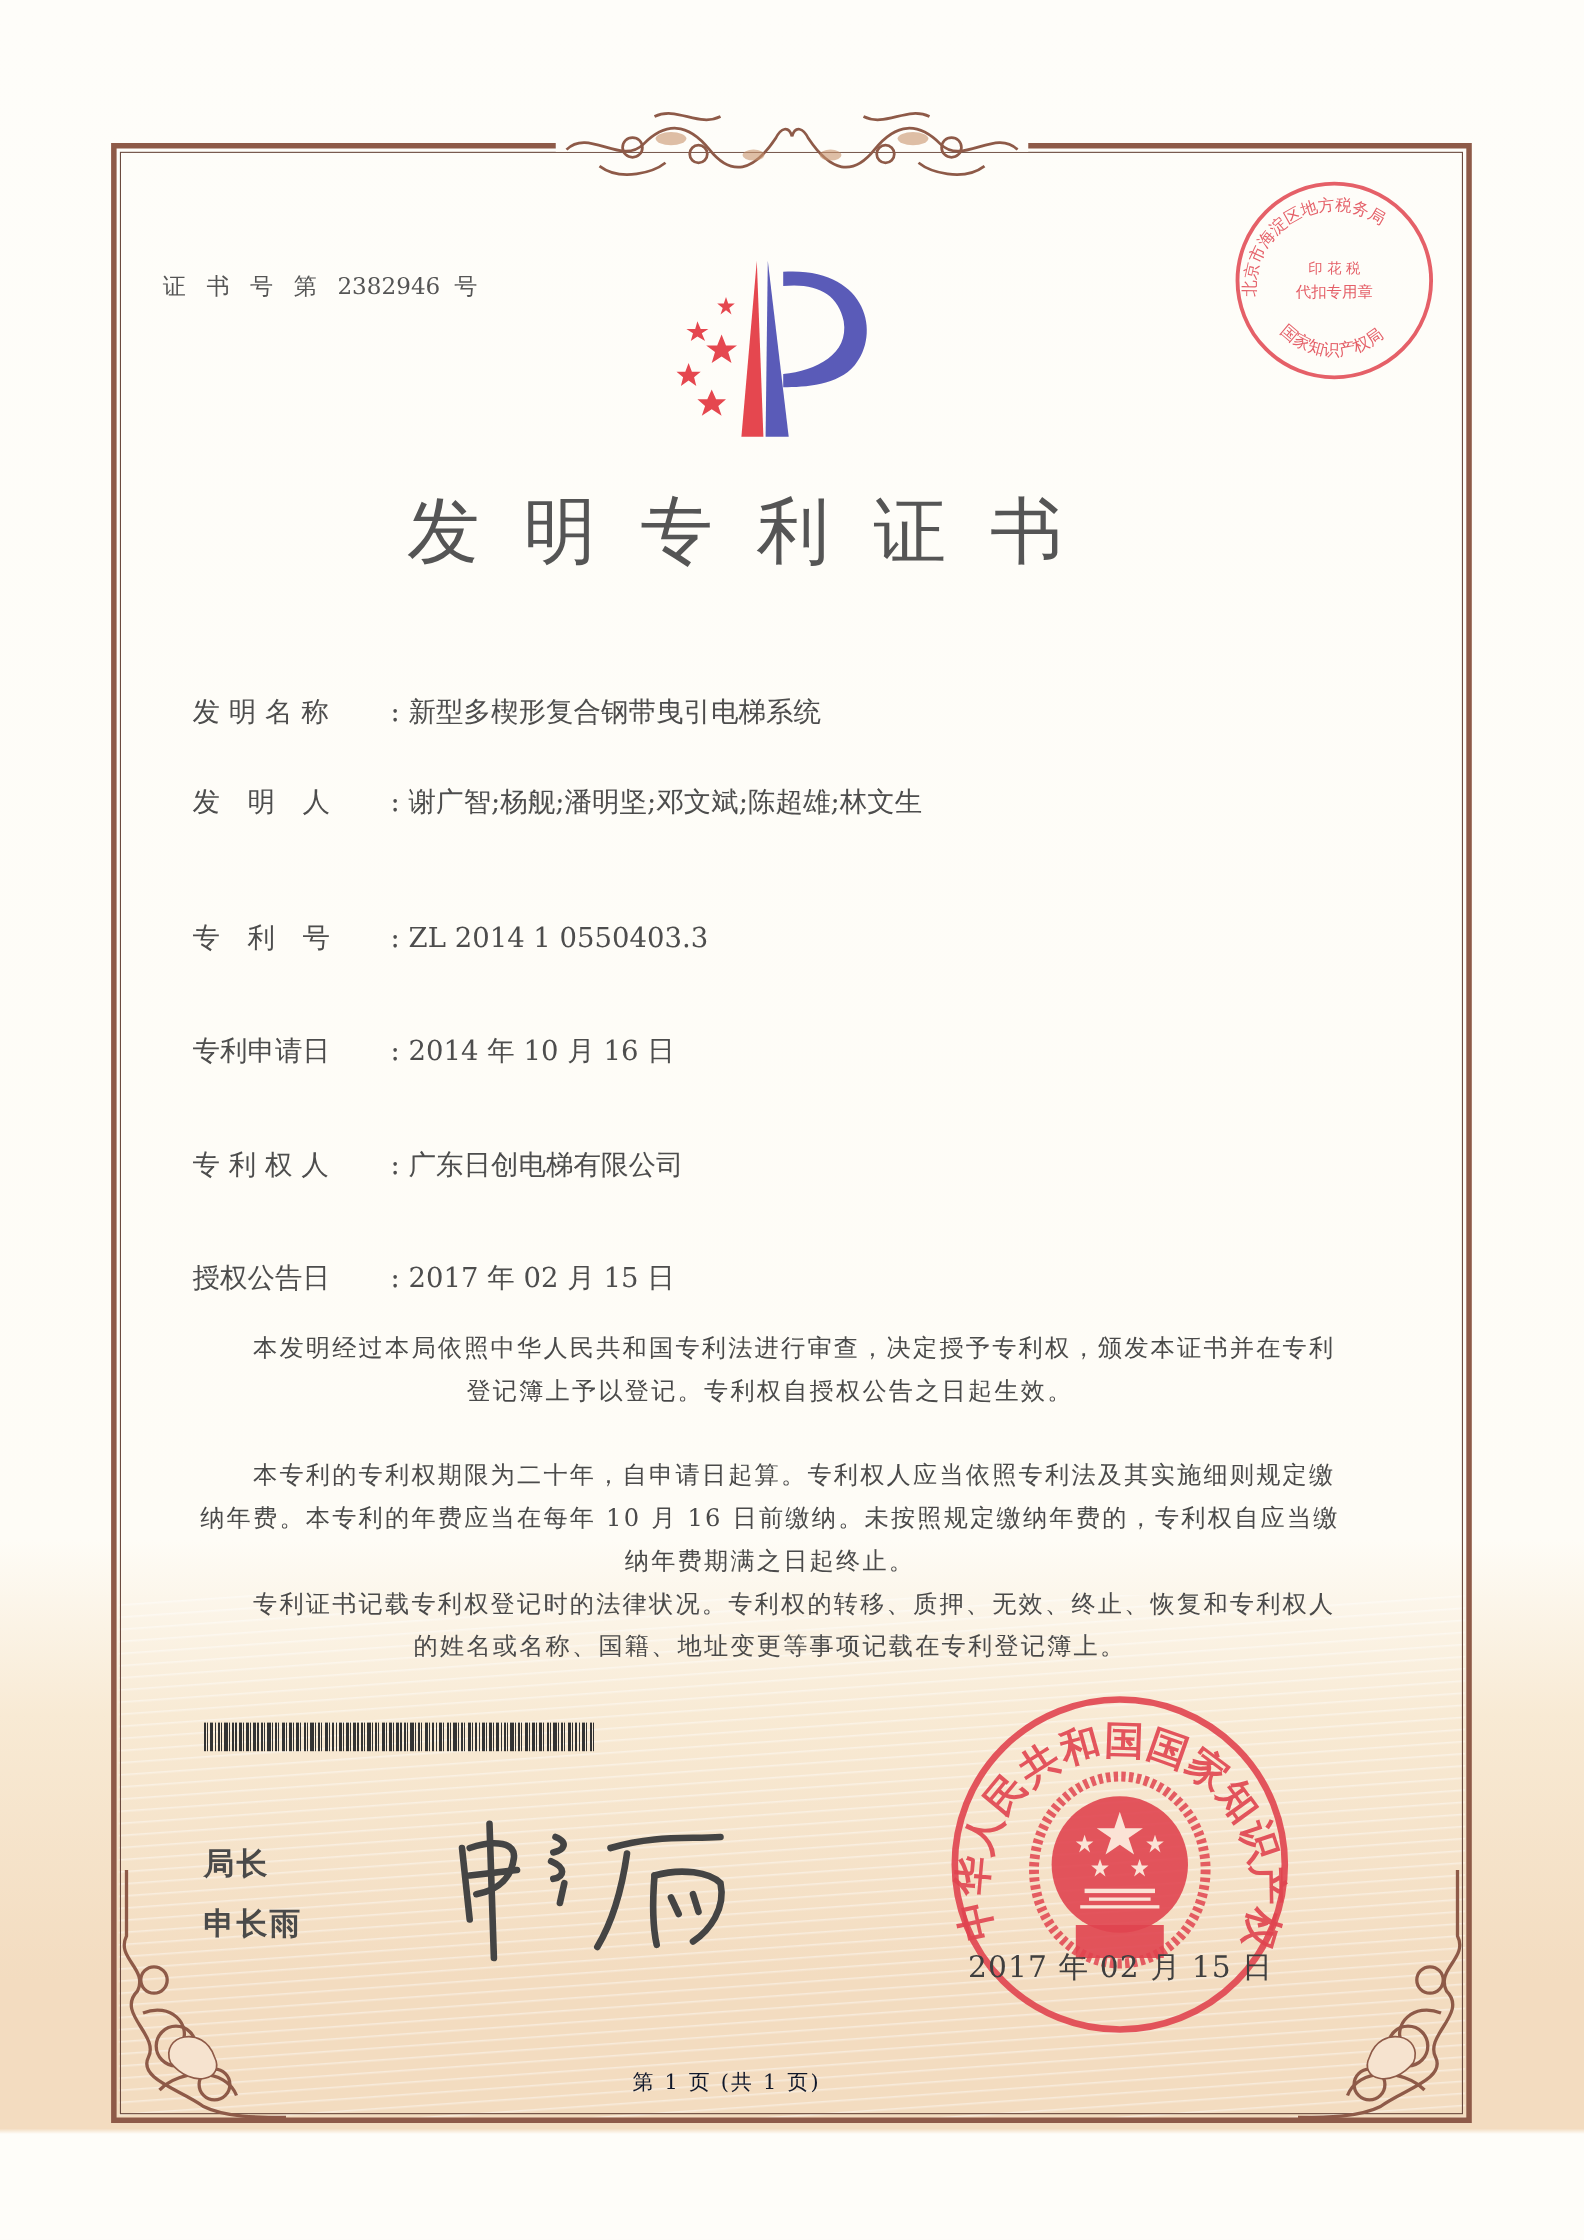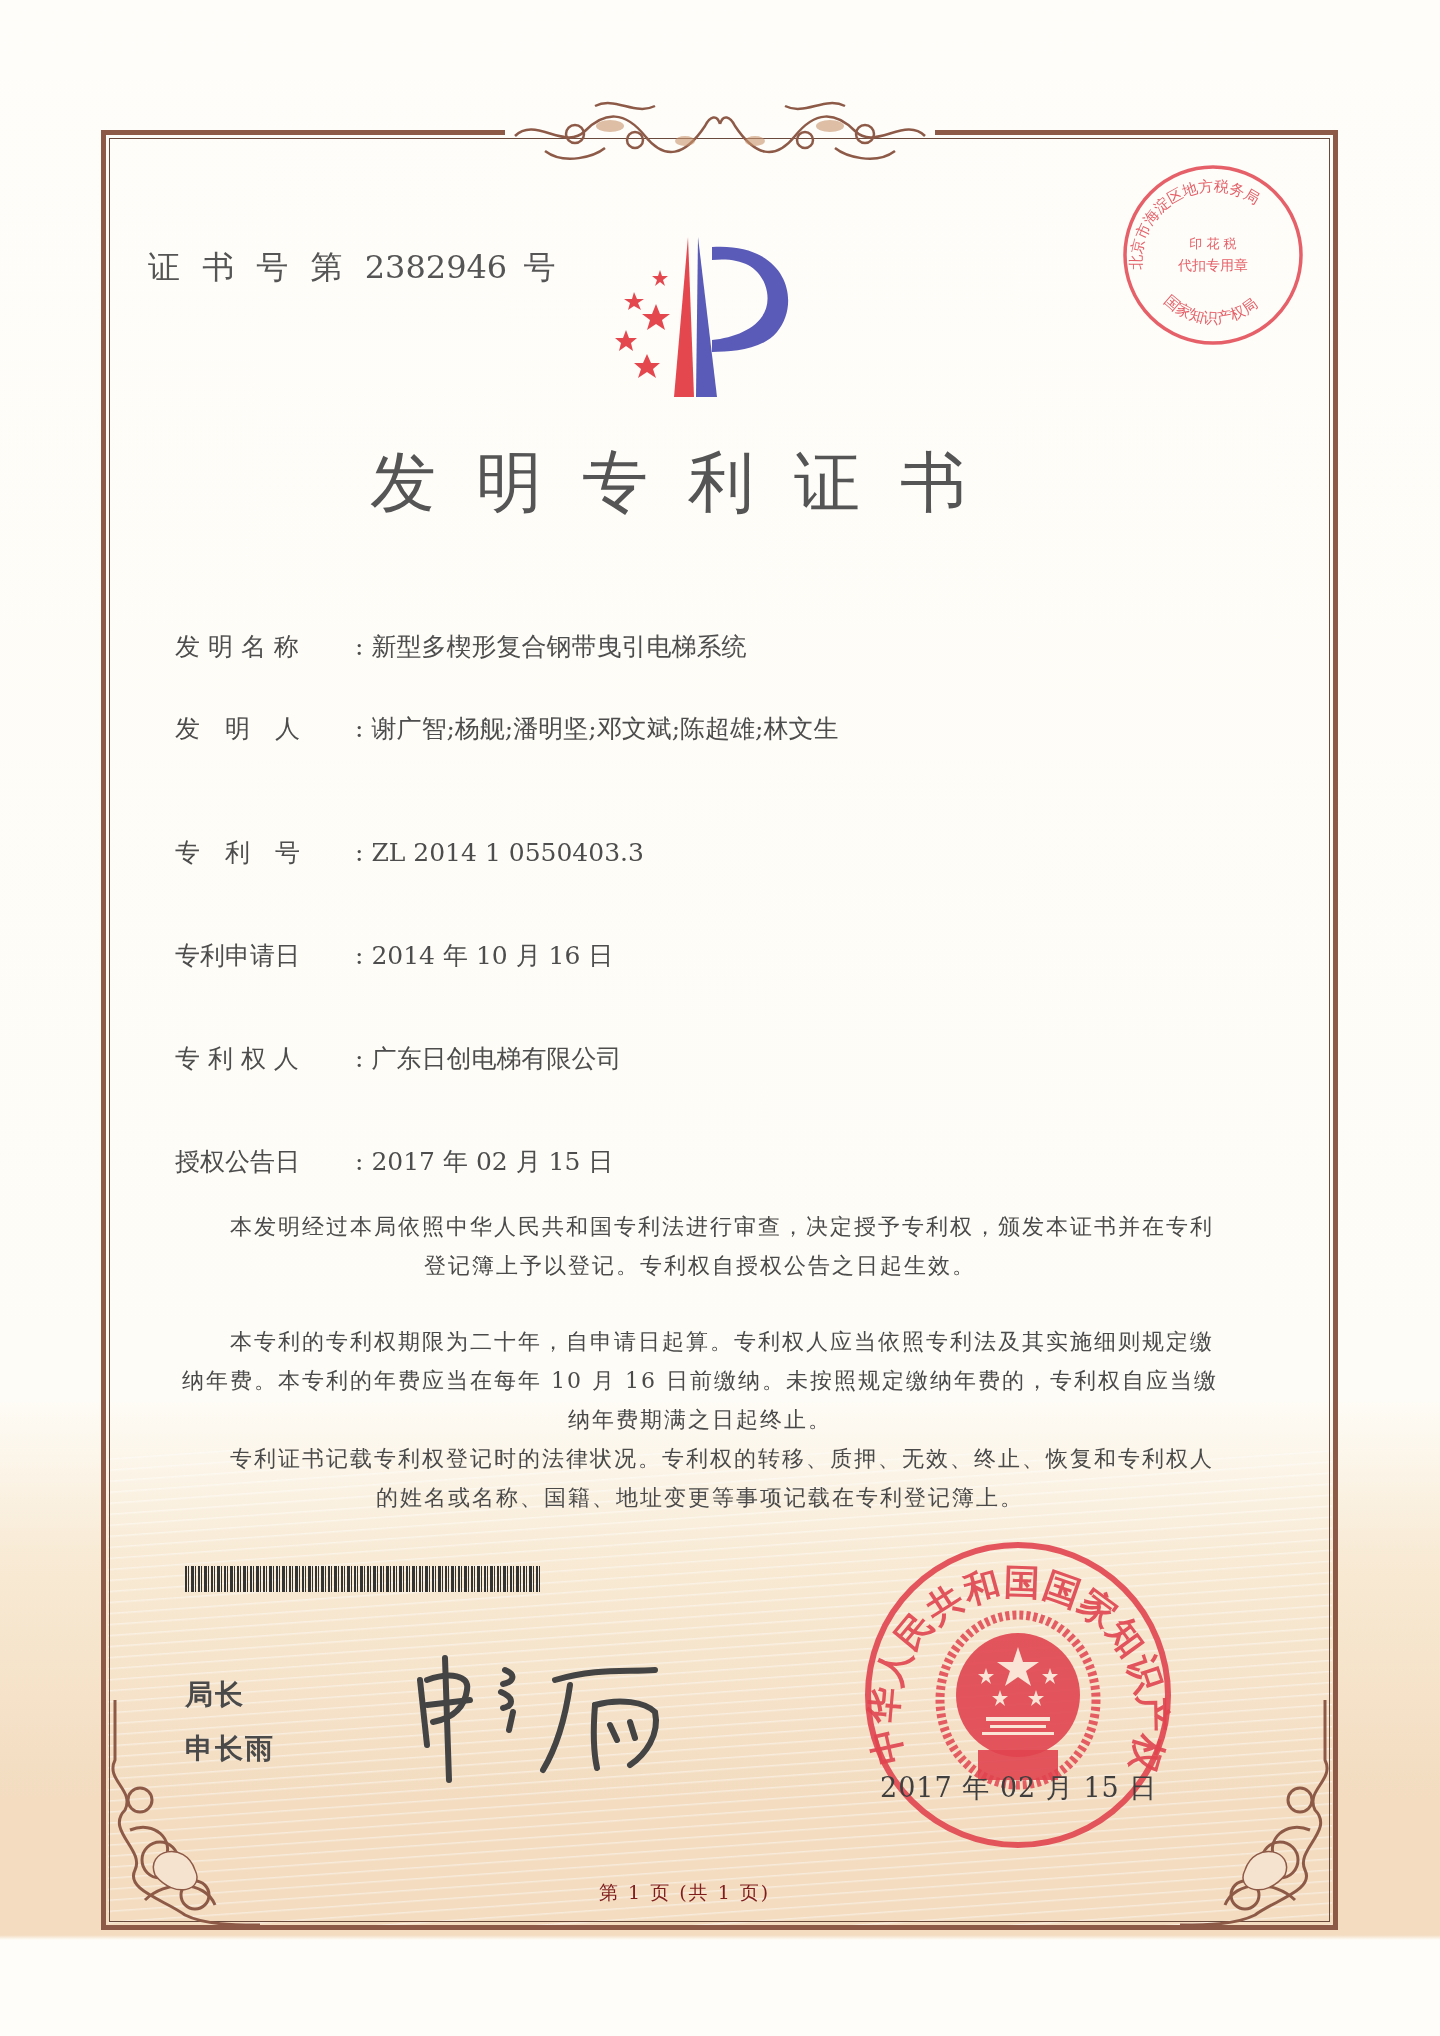--- a/index.html
+++ b/index.html
@@ -21,21 +21,21 @@
   .border-outer {
     position: absolute; left: 101px; top: 130px; width: 1237px; height: 1800px;
     border: 5px solid #8e5a48; box-sizing: border-box;
   }
   .border-inner {
     position: absolute; left: 109px; top: 138px; width: 1221px; height: 1784px;
     border: 1.5px solid #6b4a3e; box-sizing: border-box;
   }
   .ornament { position: absolute; }
   .cert-no {
-    position: absolute; left: 148px; top: 246px; font-size: 32px; letter-spacing: 6px; color: #555;
+    position: absolute; left: 148px; top: 246px; font-size: 21px; letter-spacing: 6px; color: #555;
   }
   .cert-no .num { letter-spacing: 0; }
   .logo { position: absolute; left: 612px; top: 232px; width: 220px; height: 170px; }
   .stamp-tax { position: absolute; left: 1118px; top: 160px; width: 190px; height: 190px; }
   .title {
     position: absolute; left: 370px; top: 438px; width: 640px;
     font-size: 66px; letter-spacing: 40px; color: #555; font-weight: normal;
   }
   .field { position: absolute; left: 175px; font-size: 25px; color: #4d4d4d; white-space: nowrap; }
   .field .label { display: inline-block; width: 180px; }
@@ -53,21 +53,21 @@
   .director-title {
     position: absolute; left: 185px; font-family: "DejaVu Sans", "Liberation Sans", sans-serif;
     font-size: 28px; color: #4a4a4a; font-weight: bold; letter-spacing: 2px;
   }
   .signature { position: absolute; left: 405px; top: 1650px; width: 320px; height: 135px; }
   .stamp-big { position: absolute; left: 858px; top: 1535px; width: 320px; height: 320px; }
   .stamp-date {
     position: absolute; left: 880px; top: 1770px; font-size: 27px; color: #3f3f3f; letter-spacing: 1px;
   }
   .page-indicator {
-    position: absolute; left: 599px; top: 1880px; font-size: 19px; color: #7f1d1d; letter-spacing: 2px;
+    position: absolute; left: 575px; top: 1880px; font-size: 19px; color: #0f172a; letter-spacing: 2px;
   }
 </style>
 </head>
 <body>
 
 <div class="page-bg"></div>
 <div class="waves"></div>
 
 <div class="border-outer"></div>
 <div class="border-inner"></div>

